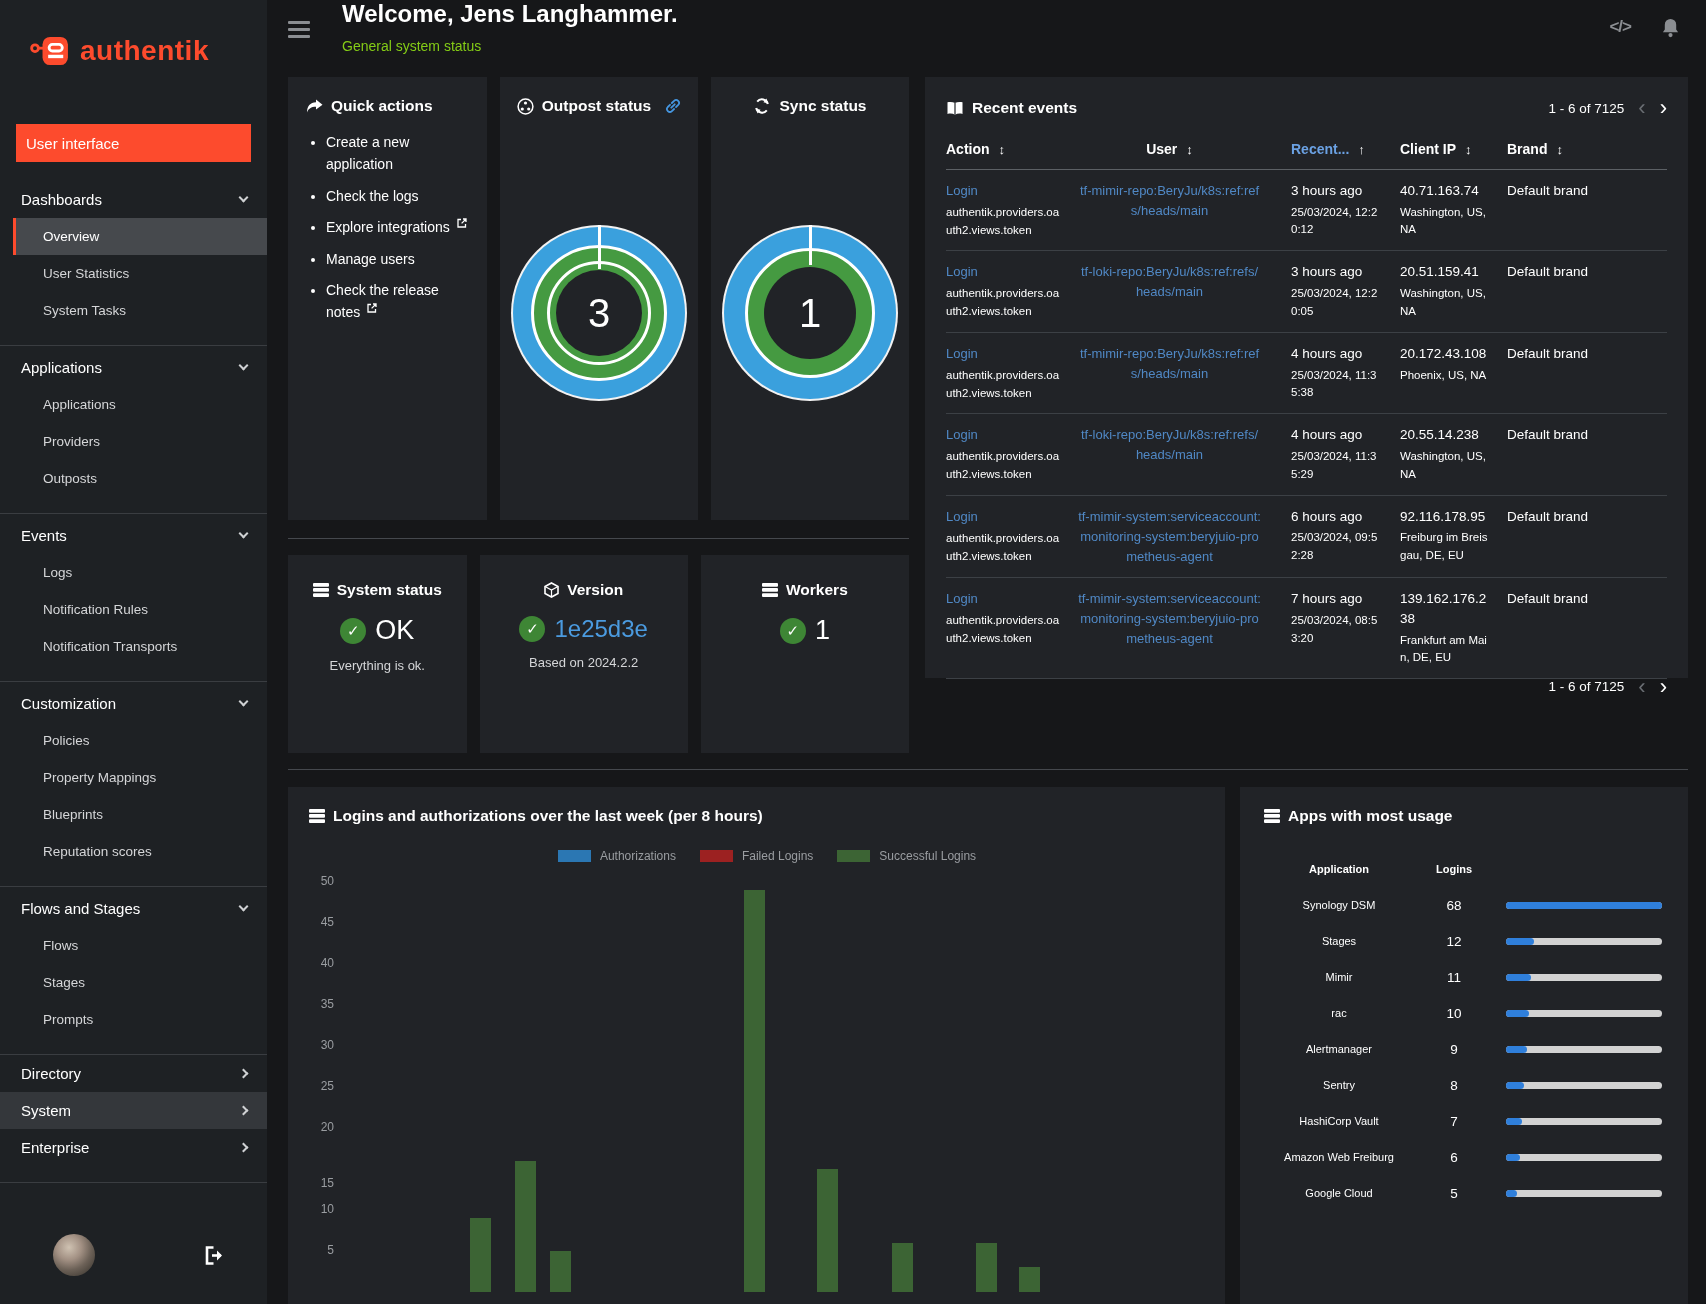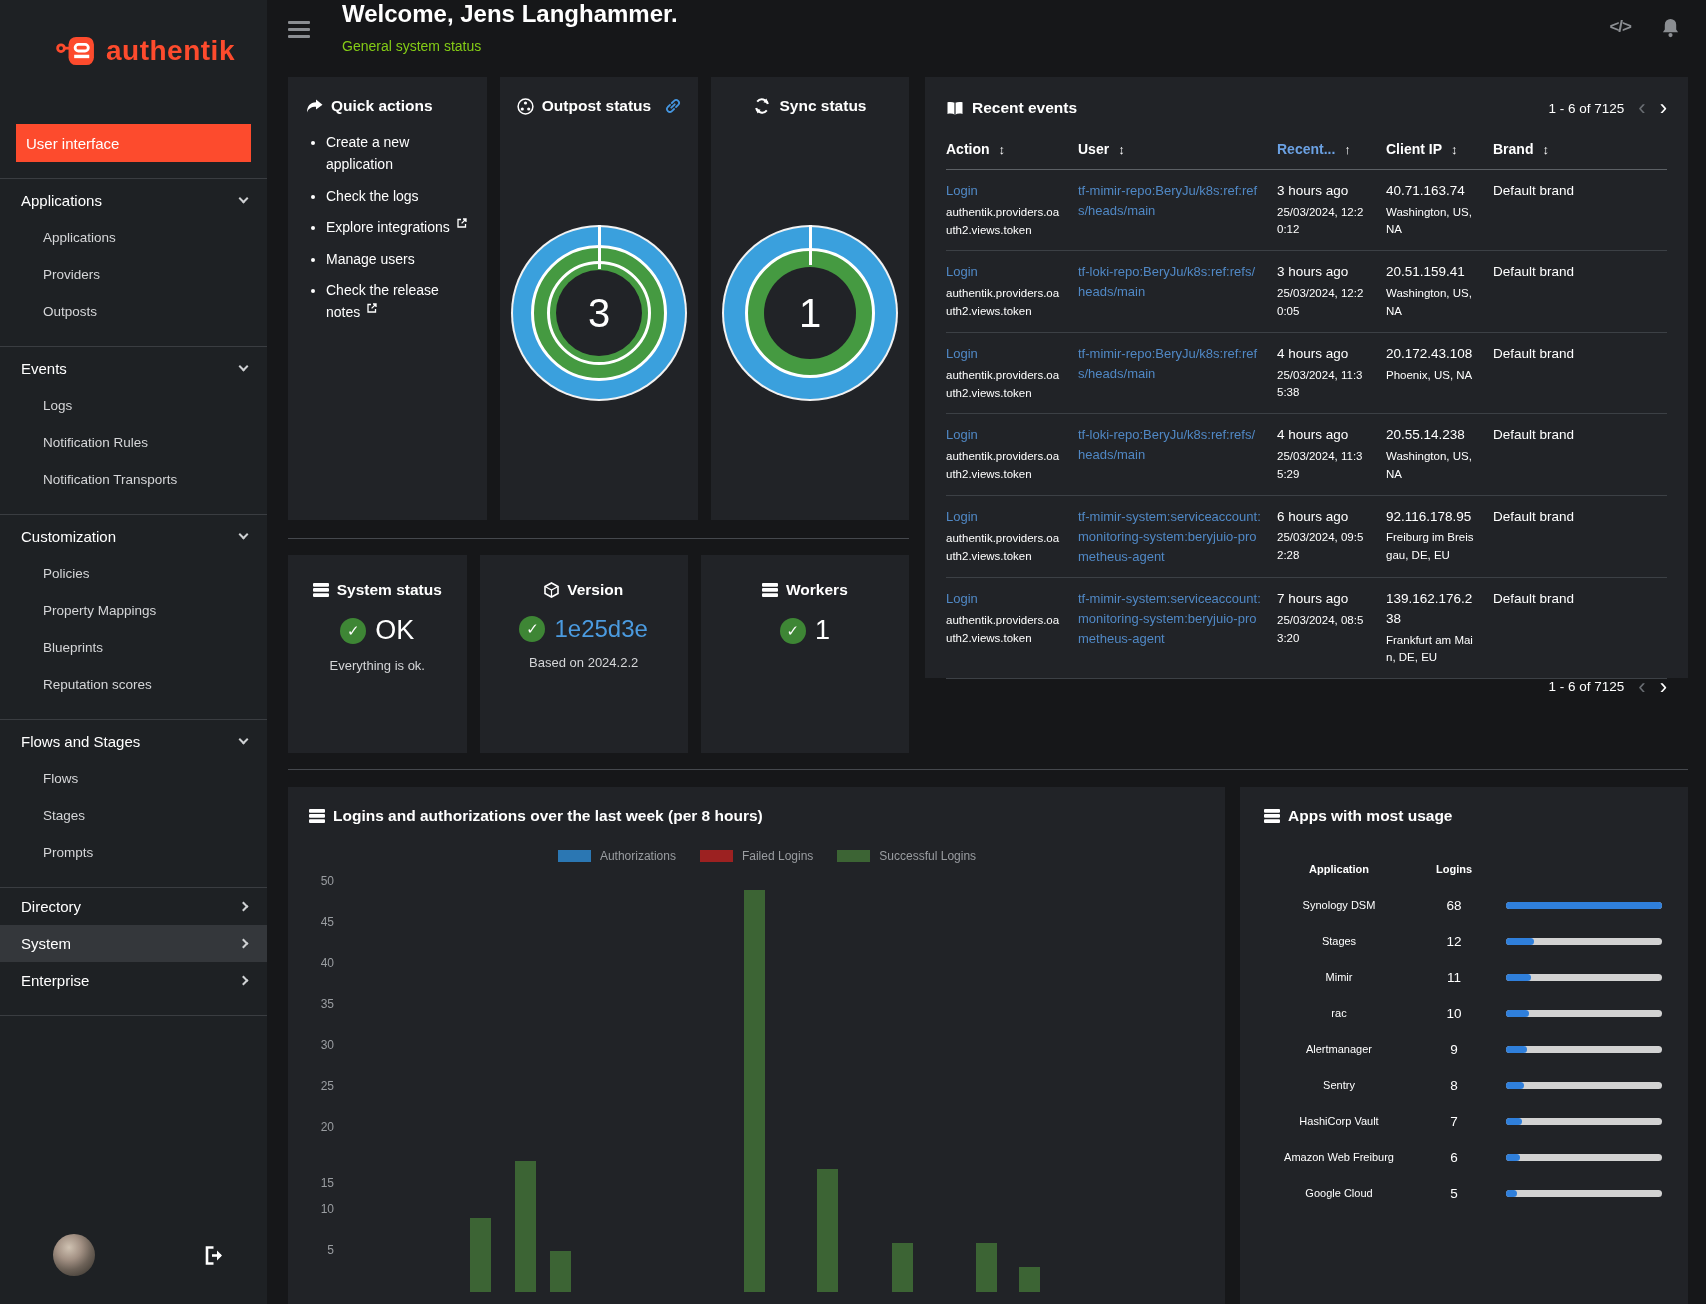--- a/index.html
+++ b/index.html
@@ -1,21 +1,21 @@
 <!DOCTYPE html>
 <html><head>
 <meta charset="utf-8">
 <style>
   * { margin:0; padding:0; box-sizing:border-box; }
   html,body { width:1706px; height:1304px; overflow:hidden; }
   body { background:#161719; font-family:"Liberation Sans", sans-serif; color:#fff; display:flex; }
 
   
   .sidebar { width:267px; min-width:267px; background:#1e2124; height:1304px; display:flex; flex-direction:column; }
-  .logo-row { display:flex; align-items:center; gap:8px; padding:30px 0 0 30px; height:72px;margin-left:26px; }
+  .logo-row { display:flex; align-items:center; gap:8px; padding:30px 0 0 30px; height:72px; }
   .logo-word { color:#fd4b2d; font-size:28px; font-weight:bold; letter-spacing:.5px; }
   .ui-btn { margin:52px 16px 0 16px; background:#fd4b2d; color:#fff; border:none; font-size:15px; text-align:left; padding:10px 10px; height:38px; cursor:pointer; font-family:inherit; }
   .sb-group { padding-top:2px; }
   .sb-divider { border-top:1px solid #3a3d41; margin:16px 0 0 0; }
   .sb-header { display:flex; align-items:center; justify-content:space-between; padding:11px 20px 11px 21px; font-size:15px; color:#fff; cursor:pointer; height:38px; }
   .sb-item { position:relative; display:flex; align-items:center; height:37px; padding-left:43px; font-size:13.5px; color:#d5d6d8; cursor:pointer; }
   .sb-item.active { background:#46494d; color:#fff; margin-left:13px; border-left:3px solid #fd4b2d; padding-left:27px; }
   .sb-row { display:flex; align-items:center; justify-content:space-between; height:37px; padding:0 20px 0 21px; font-size:15px; cursor:pointer; }
   .sb-row.hl { background:#34373b; }
   .chev { width:7px; height:7px; border-right:2px solid #cfd1d3; border-bottom:2px solid #cfd1d3; display:inline-block; }
@@ -68,21 +68,21 @@
   
   .events-card { width:763px; height:601px; padding:0 21px; display:flex; flex-direction:column; }
   .ev-top { display:flex; align-items:center; padding-top:22px; }
   .pager { margin-left:auto; display:flex; align-items:center; gap:14px; font-size:13.5px; }
   .pg-prev { color:#6a6e73; font-size:22px; line-height:12px; cursor:pointer; }
   .pg-next { color:#fff; font-size:22px; line-height:12px; cursor:pointer; }
   .ev-head { display:flex; margin-top:24px; padding-bottom:12px; border-bottom:1px solid #5c6065; font-size:14px; font-weight:bold; }
   .ev-row { display:flex; padding:11px 0; border-bottom:1px solid #3c4045; }
   .ev-row:last-of-type { border-bottom:1px solid #3c4045; }
   .col-a { width:118px; margin-right:14px; }
-  .col-u { width:183px; margin-right:16px; }
+  .col-u { width:183px; margin-right:30px;text-align:center; }
   .col-c { width:95px; margin-right:14px; }
   .col-i { width:93px; margin-right:14px; }
   .col-b { width:85px; }
   .sort { color:#fff; font-size:13px; margin-left:9px; font-weight:normal; }
   .creation-h { color:#6ba1e3; }
   .ev-row a { color:#5088c5; text-decoration:none; font-size:13px; word-break:break-all; line-height:1.45; }
   .cell-main { font-size:13.5px; line-height:1.45; word-break:break-all; }
   .cell-sub { font-size:11.5px; line-height:1.55; word-break:break-all; margin-top:3px; color:#fff; }
   .ev-bottom { margin-top:auto; padding-bottom:18px; display:flex; }
 
@@ -121,20 +121,35 @@
         <rect x="13" y="2" width="27" height="30" rx="8" fill="#fd4b2d"></rect>
         <rect x="20" y="10" width="14" height="7" rx="3.5" fill="none" stroke="#fff" stroke-width="3"></rect>
         <rect x="19" y="21" width="16" height="3.6" fill="#fff"></rect>
       </svg>
     </span>
     <span class="logo-word">authentik</span>
   </div>
 
   <button class="ui-btn">User interface</button>
 
+  <div class="sb-group" style="margin-top:16px;">
+    <div class="sb-header">
+      <span>Dashboards</span>
+        <span class="chev down"></span>
+    </div>
+    <div class="sb-item active">
+        <span>Overview</span>
+      </div>
+    <div class="sb-item">
+        <span>User Statistics</span>
+      </div>
+    <div class="sb-item">
+        <span>System Tasks</span>
+      </div>
+  </div>
 
   <div class="sb-divider"></div>
   <div class="sb-group">
     <div class="sb-header">
       <span>Applications</span>
         <span class="chev down"></span>
     </div>
     <div class="sb-item">
         <span>Applications</span>
       </div>

